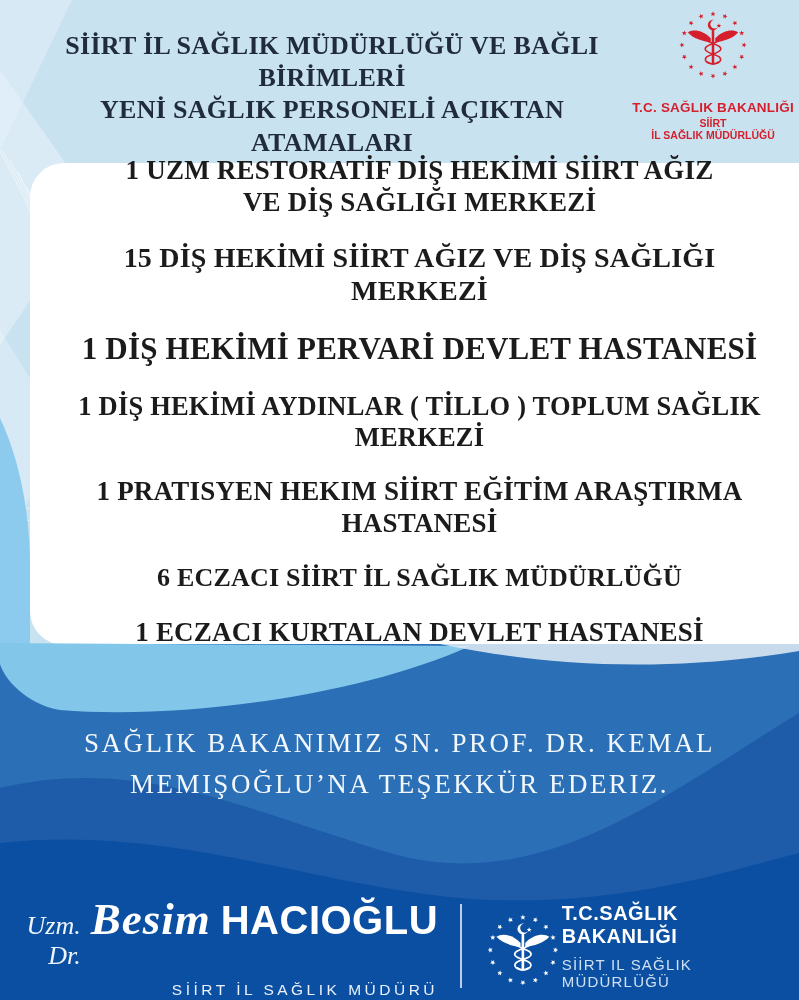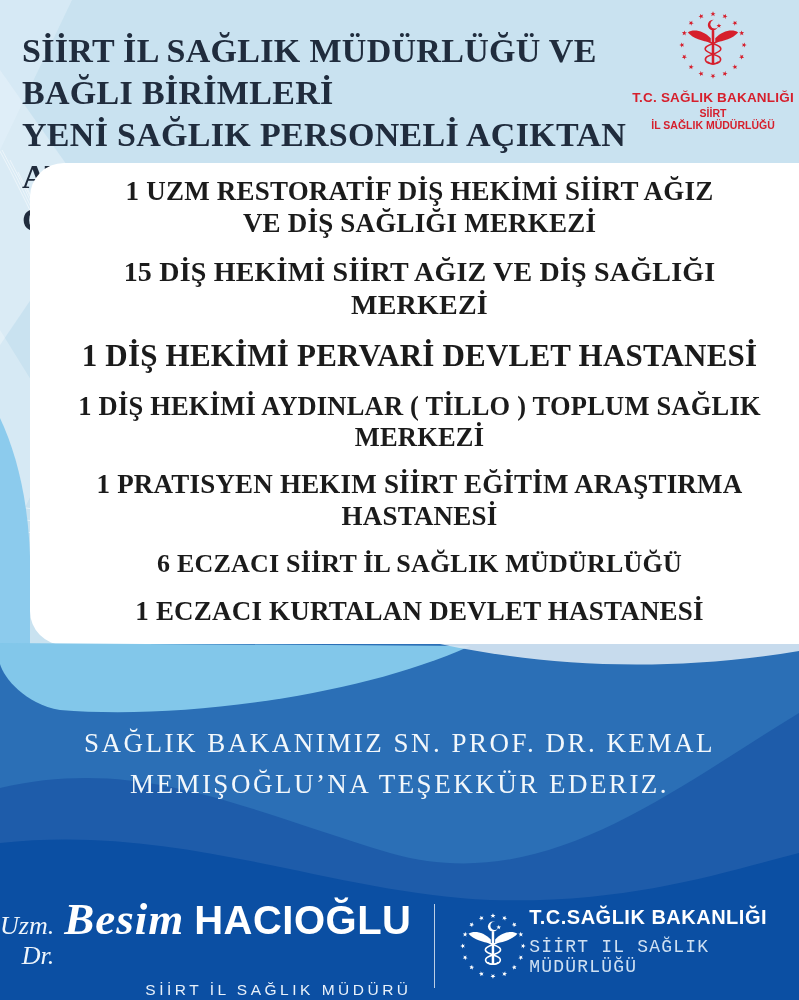--- a/index.html
+++ b/index.html
@@ -6,38 +6,38 @@
   .poster{
     position:relative;width:799px;height:1000px;overflow:hidden;
     background:#c9e2f0;font-family:"Liberation Serif",serif;
   }
   svg{display:block}
   
   .bg-decor{position:absolute;left:0;top:0;z-index:0}
   
   .title{
     position:absolute;left:22px;top:30px;width:620px;z-index:1;
-    text-align:left;color:#202c3d;font-weight:bold;font-size:34px;
+    text-align:center;color:#202c3d;font-weight:bold;font-size:26px;
     line-height:1.24;letter-spacing:.3px;
   }
   .brand{
     position:absolute;right:4px;top:8px;width:164px;z-index:1;text-align:center;
     color:#d61f2c;font-family:"Liberation Sans",sans-serif;
   }
   .brand .emblem{margin:0 auto}
-  .brand .org{font-size:13.5px;font-weight:bold;margin-top:8px;letter-spacing:.2px}
+  .brand .org{font-size:13.5px;font-weight:bold;margin-top:18px;letter-spacing:.2px}
   .brand .prov{font-size:10.5px;font-weight:bold;margin-top:2px}
   .brand .unit{font-size:10.5px;font-weight:bold}
   .emblem-top{color:#d61f2c;--cut:#c9e2f0}
   .emblem-bottom{color:#ffffff;--cut:#0b4fa3}
   
   .card{
     position:absolute;left:30px;top:163px;width:769px;height:482px;z-index:1;
     background:#ffffff;border-radius:34px 0 0 34px;box-sizing:border-box;
-    display:flex;flex-direction:column;justify-content:center;gap:17px;
+    display:flex;flex-direction:column;justify-content:center;gap:24px;
     padding:12px 34px 16px 44px;
   }
   .item{
     text-align:center;font-weight:bold;color:#1b1b1b;
     font-size:26px;line-height:1.16;letter-spacing:.2px;
   }
   .item:nth-child(1){font-size:27px}
   .item:nth-child(2){font-size:28px}
   .item:nth-child(3){font-size:31px}
   .item:nth-child(4){font-size:26.5px}
@@ -57,23 +57,23 @@
   .sig{text-align:right}
   .sig-row{display:flex;align-items:baseline;gap:10px;justify-content:space-between}
   .sig-script{font-style:italic;font-size:26px;color:#eef5fb}
   .sig-first{font-style:italic;font-weight:bold;font-size:45px;letter-spacing:1px}
   .sig-last{font-family:"Liberation Sans",sans-serif;font-weight:bold;font-size:40px;letter-spacing:.5px}
   .sig-title{
     font-family:"Liberation Sans",sans-serif;font-size:15.5px;letter-spacing:3.5px;
     margin-top:10px;color:#e9f1fa;
   }
   .divider{width:2px;height:84px;background:rgba(255,255,255,.72)}
-  .brand2{display:flex;align-items:flex-start;gap:0}
+  .brand2{display:flex;align-items:flex-end;gap:0}
   .brand2 .org{font-family:"Liberation Sans",sans-serif;font-weight:bold;font-size:20px;letter-spacing:.5px}
-  .brand2 .unit{font-family:Liberation Mono, monospace;font-size:18px;letter-spacing:1.2px;color:#cfe0f2;margin-top:8px}
+  .brand2 .unit{font-family:Liberation Sans, sans-serif;font-size:15px;letter-spacing:1.2px;color:#cfe0f2;margin-top:8px}
 </style>
 </head>
 <body>
 
 <div class="poster">
 
   <svg class="bg-decor" width="180" height="660" viewBox="0 0 180 660">
     <polygon points="0,0 72,0 0,150" fill="#dcedf6" opacity="0.7"></polygon>
     <polygon points="0,70 95,205 0,345" fill="#e8f3f9" opacity="0.55"></polygon>
     <polygon points="0,330 62,430 0,560" fill="#ffffff" opacity="0.25"></polygon>

